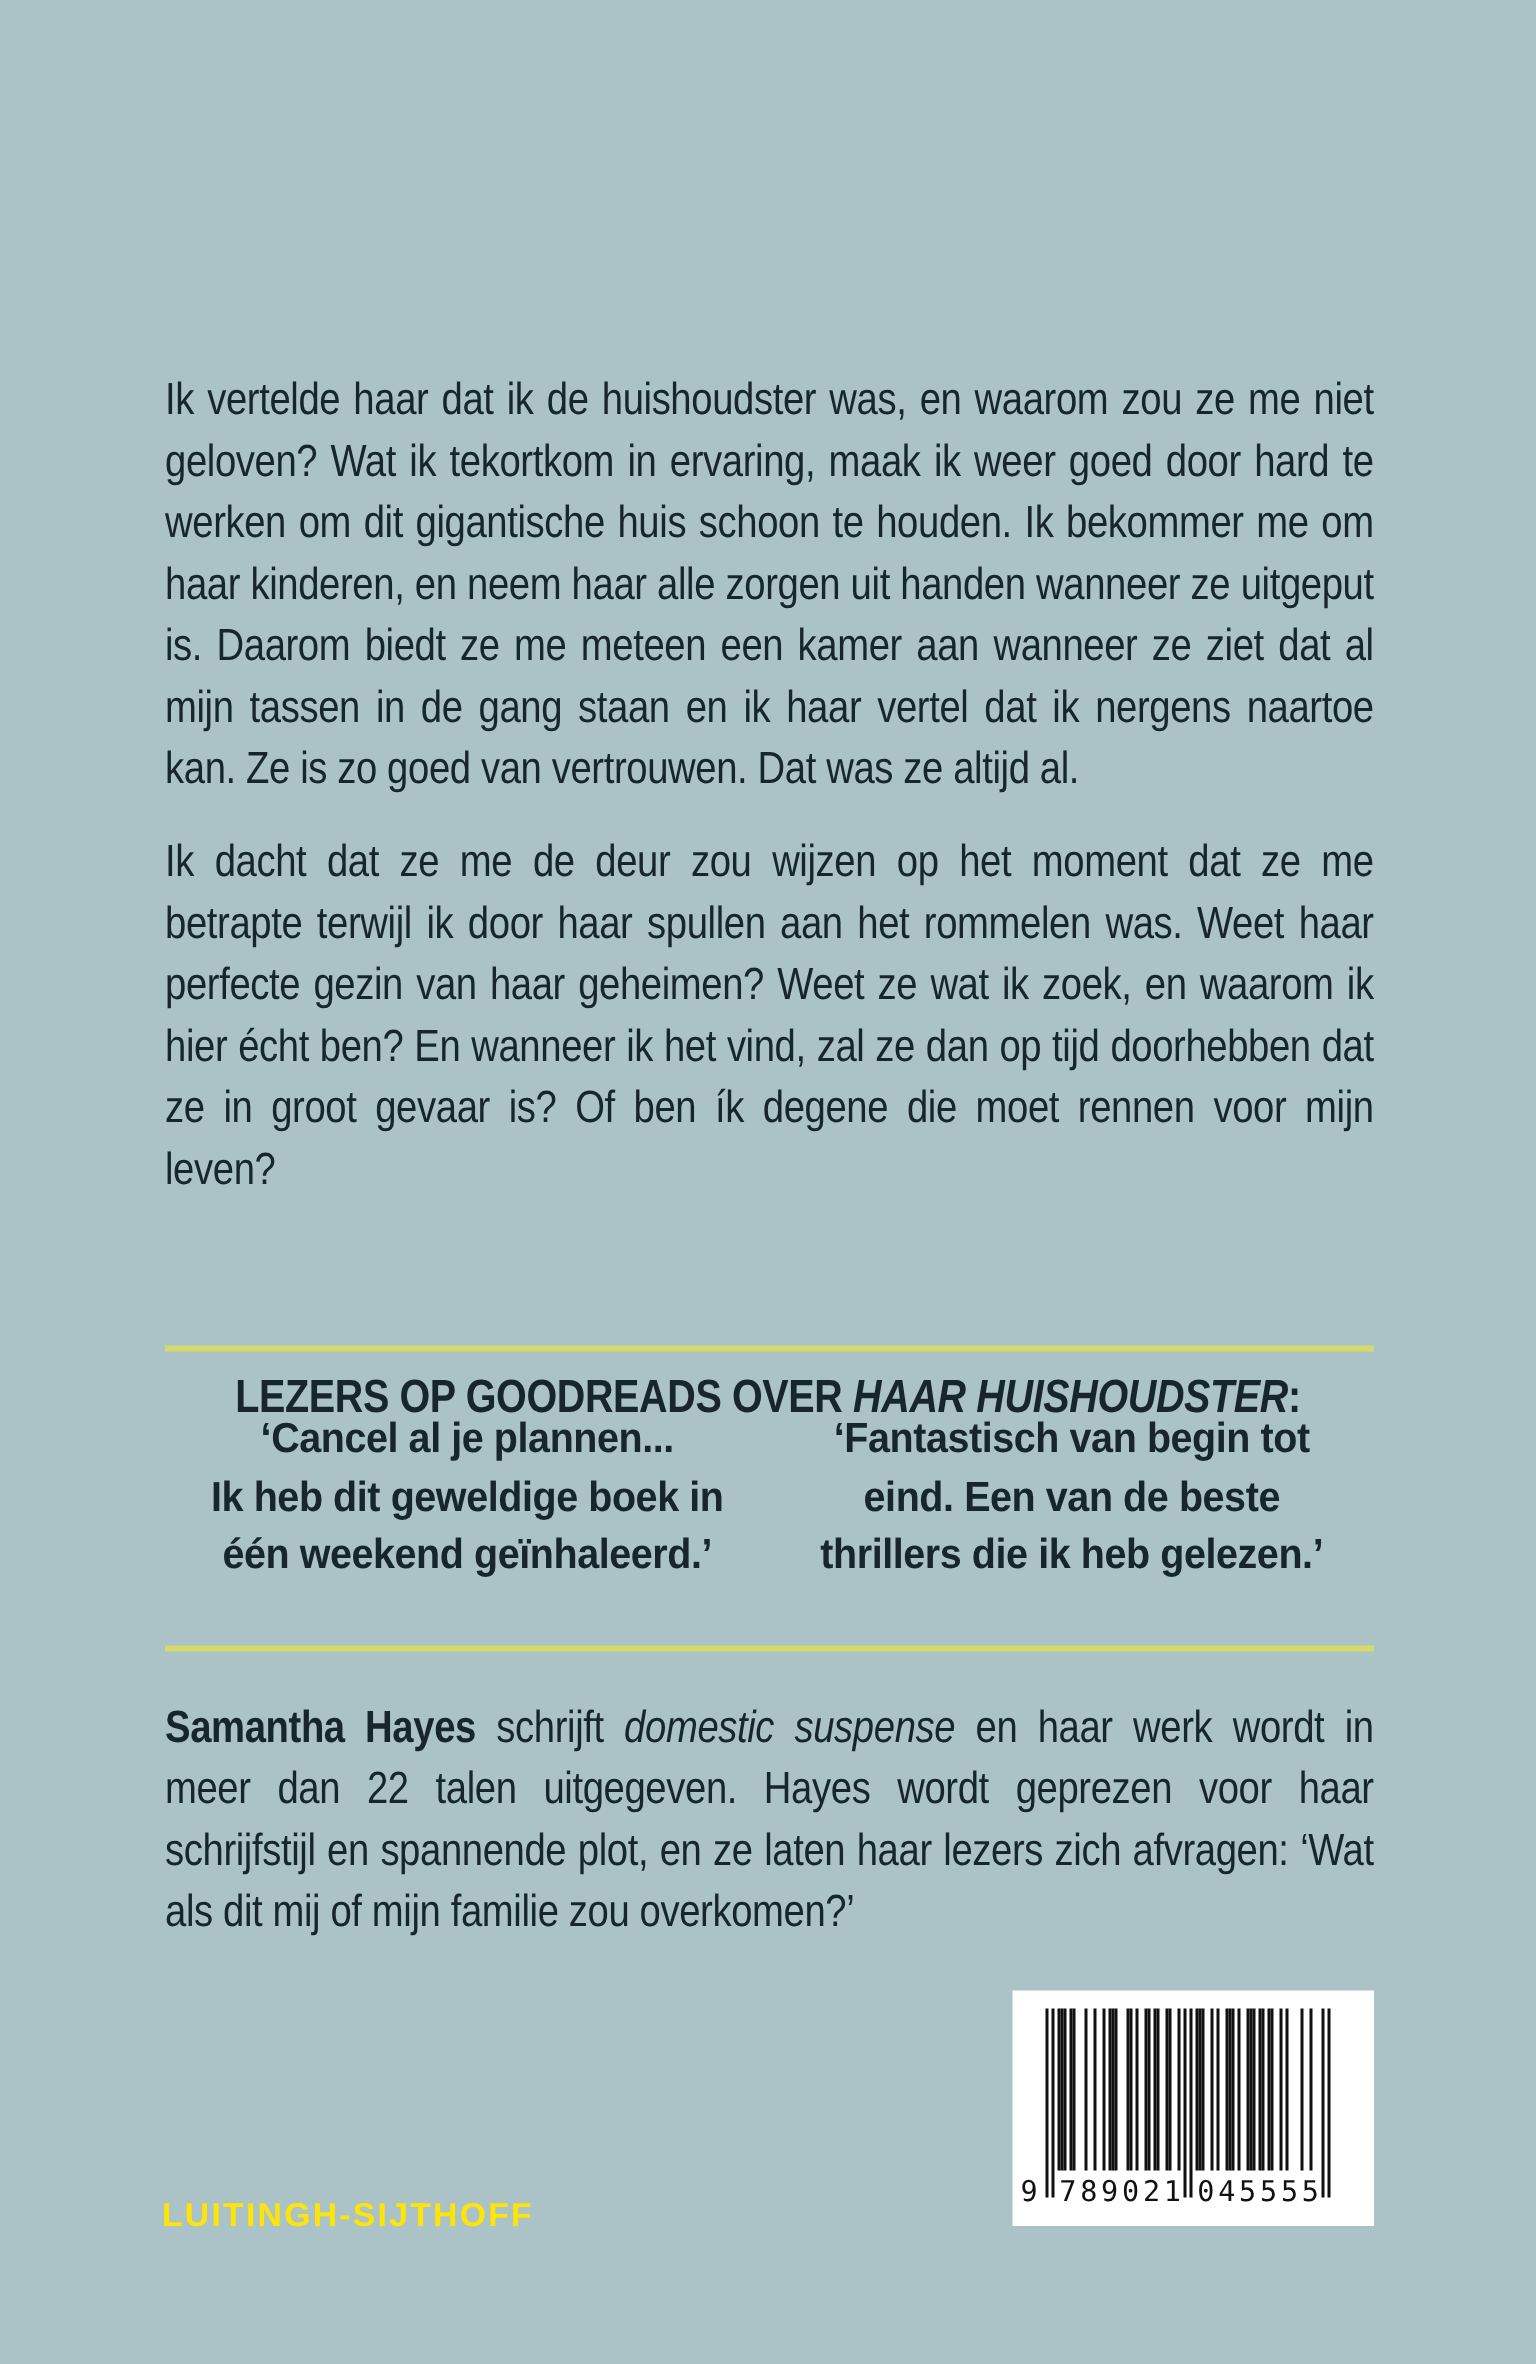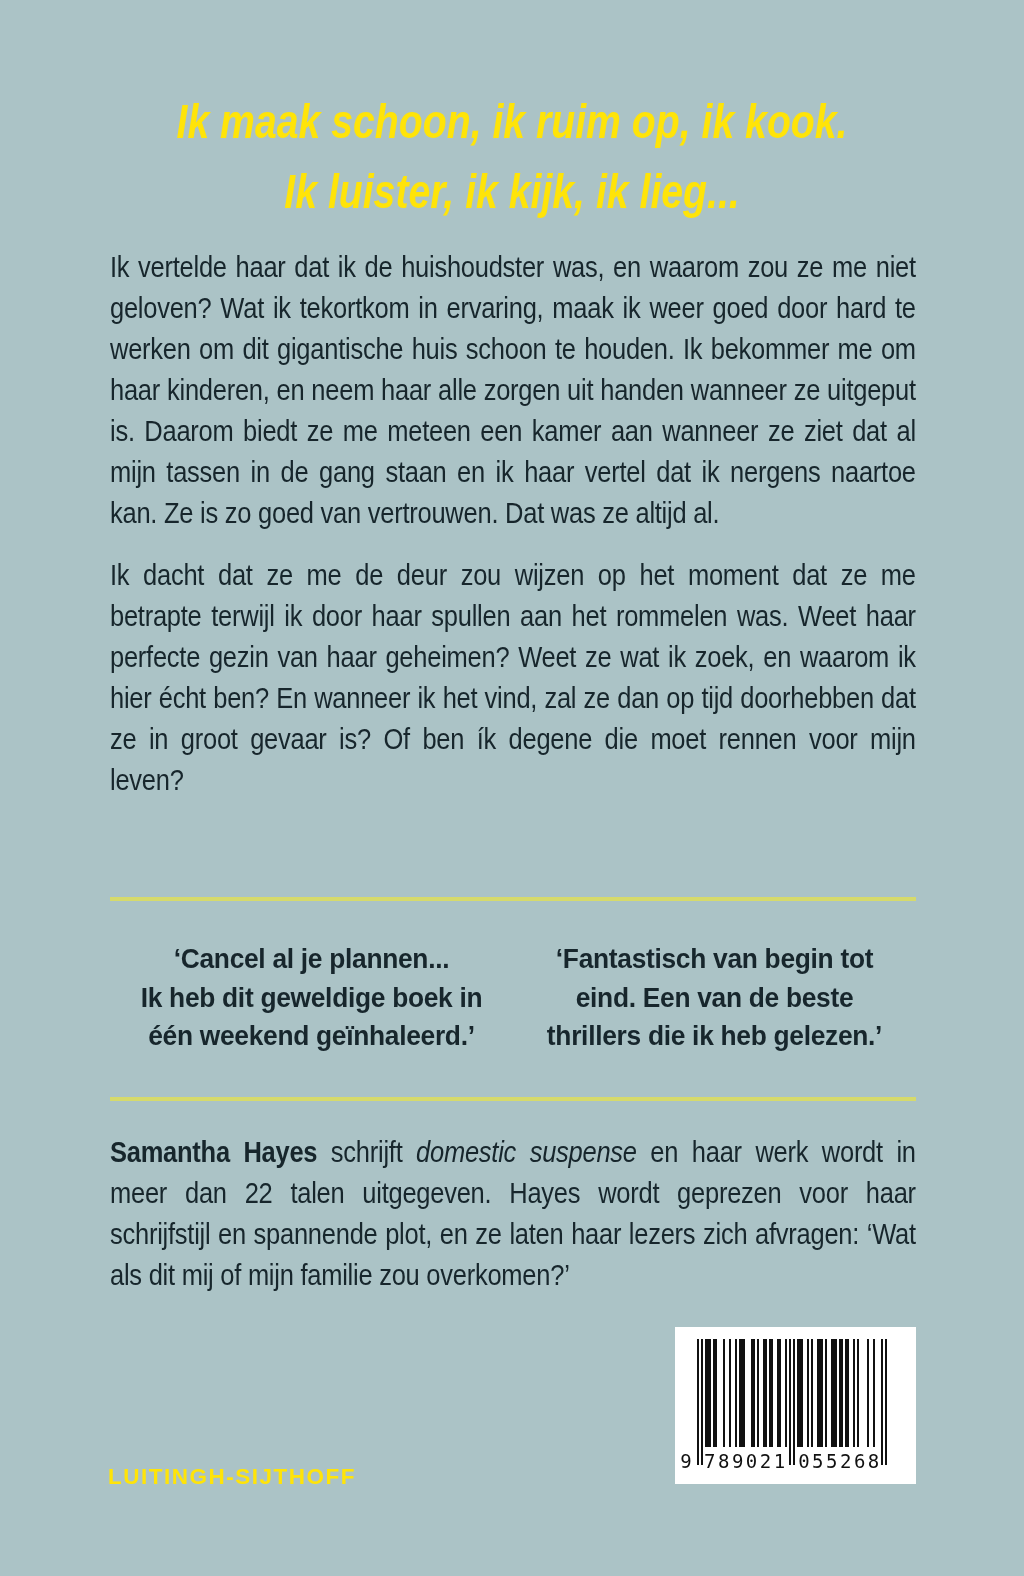--- a/index.html
+++ b/index.html
@@ -68,40 +68,39 @@
     background:#ffffff;
   }
   .bars{position:absolute;left:22px;top:12px;height:126px;display:flex;align-items:flex-start;}
   .bars div{width:2px;}
   .bc-digit{
     position:absolute;top:122px;
     font-family:"DejaVu Sans Mono",monospace;
     font-size:19px;line-height:24px;color:#111;
   }
   .bc-first{left:2px;width:18px;text-align:center;}
-  .bc-left{left:29px;width:74px;text-align:center;letter-spacing:2.5px;}
+  .bc-left{left:29px;width:88px;text-align:center;letter-spacing:2.5px;}
   .bc-right{left:123px;width:84px;text-align:center;letter-spacing:2.5px;}
 </style>
 </head>
 <body>
 
 <div class="page" style="--bg: #abc3c6; --ink: #17262c; --yellow: #ffe408; --line: #d6da6b;">
 
-  <div class="tagline">
-    <div class="tagline-line">Ik maak schoon, ik ruim op, ik kook.</div>
-    <div class="tagline-line">Ik luister, ik kijk, ik lieg...</div>
-  </div>
 
   <div class="blurb">
     <p class="body-par">Ik vertelde haar dat ik de huishoudster was, en waarom zou ze me niet geloven? Wat ik tekortkom in ervaring, maak ik weer goed door hard te werken om dit gigantische huis schoon te houden. Ik bekommer me om haar kinderen, en neem haar alle zorgen uit handen wanneer ze uitgeput is. Daarom biedt ze me meteen een kamer aan wanneer ze ziet dat al mijn tassen in de gang staan en ik haar vertel dat ik nergens naartoe kan. Ze is zo goed van vertrouwen. Dat was ze altijd al.</p>
     <p class="body-par">Ik dacht dat ze me de deur zou wijzen op het moment dat ze me betrapte terwijl ik door haar spullen aan het rommelen was. Weet haar perfecte gezin van haar geheimen? Weet ze wat ik zoek, en waarom ik hier écht ben? En wanneer ik het vind, zal ze dan op tijd doorhebben dat ze in groot gevaar is? Of ben ík degene die moet rennen voor mijn leven?</p>
   </div>
 
   <div class="divider divider-1"></div>
 
+  <div class="reviews-heading">
+    <span class="inner"><span>LEZERS OP GOODREADS OVER </span><span class="it">HAAR HUISHOUDSTER</span><span>:</span></span>
+  </div>
 
   <div class="quotes">
     <div class="quote">
       <div>‘Cancel al je plannen...</div>
       <div>Ik heb dit geweldige boek in</div>
       <div>één weekend geïnhaleerd.’</div>
     </div>
     <div class="quote">
       <div>‘Fantastisch van begin tot</div>
       <div>eind. Een van de beste</div>
@@ -210,16 +209,16 @@
         <div style="height: 108px; background: rgb(17, 17, 17);"></div>
         <div style="height: 108px; background: transparent;"></div>
         <div style="height: 108px; background: transparent;"></div>
         <div style="height: 108px; background: transparent;"></div>
         <div style="height: 126px; background: rgb(17, 17, 17);"></div>
         <div style="height: 126px; background: transparent;"></div>
         <div style="height: 126px; background: rgb(17, 17, 17);"></div>
       </div>
     <span class="bc-digit bc-first">9</span>
     <span class="bc-digit bc-left">789021</span>
-    <span class="bc-digit bc-right">055268</span>
+    <span class="bc-digit bc-right">045555</span>
   </div>
 
 </div>
 
 </body></html>

